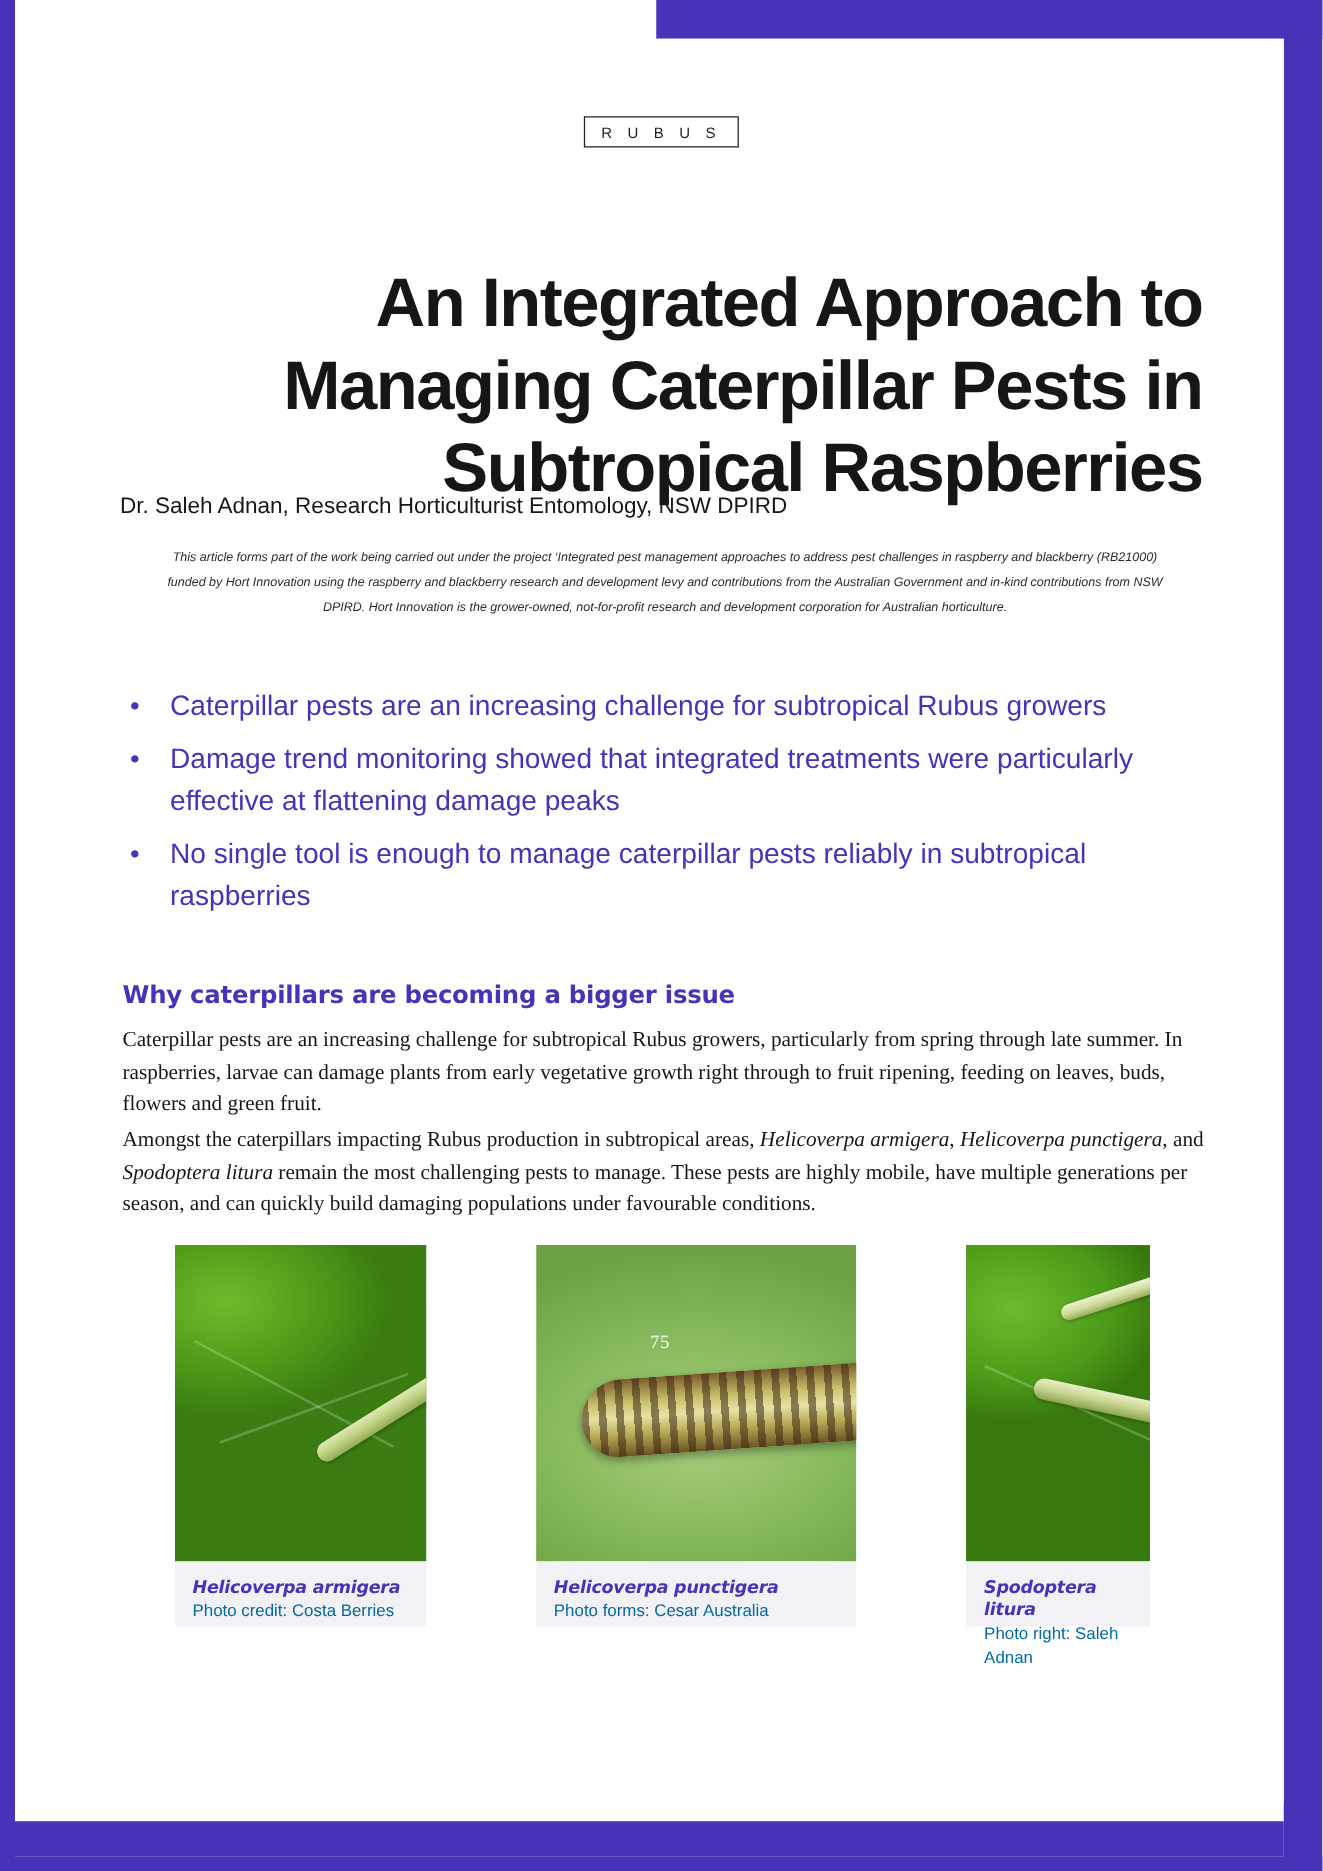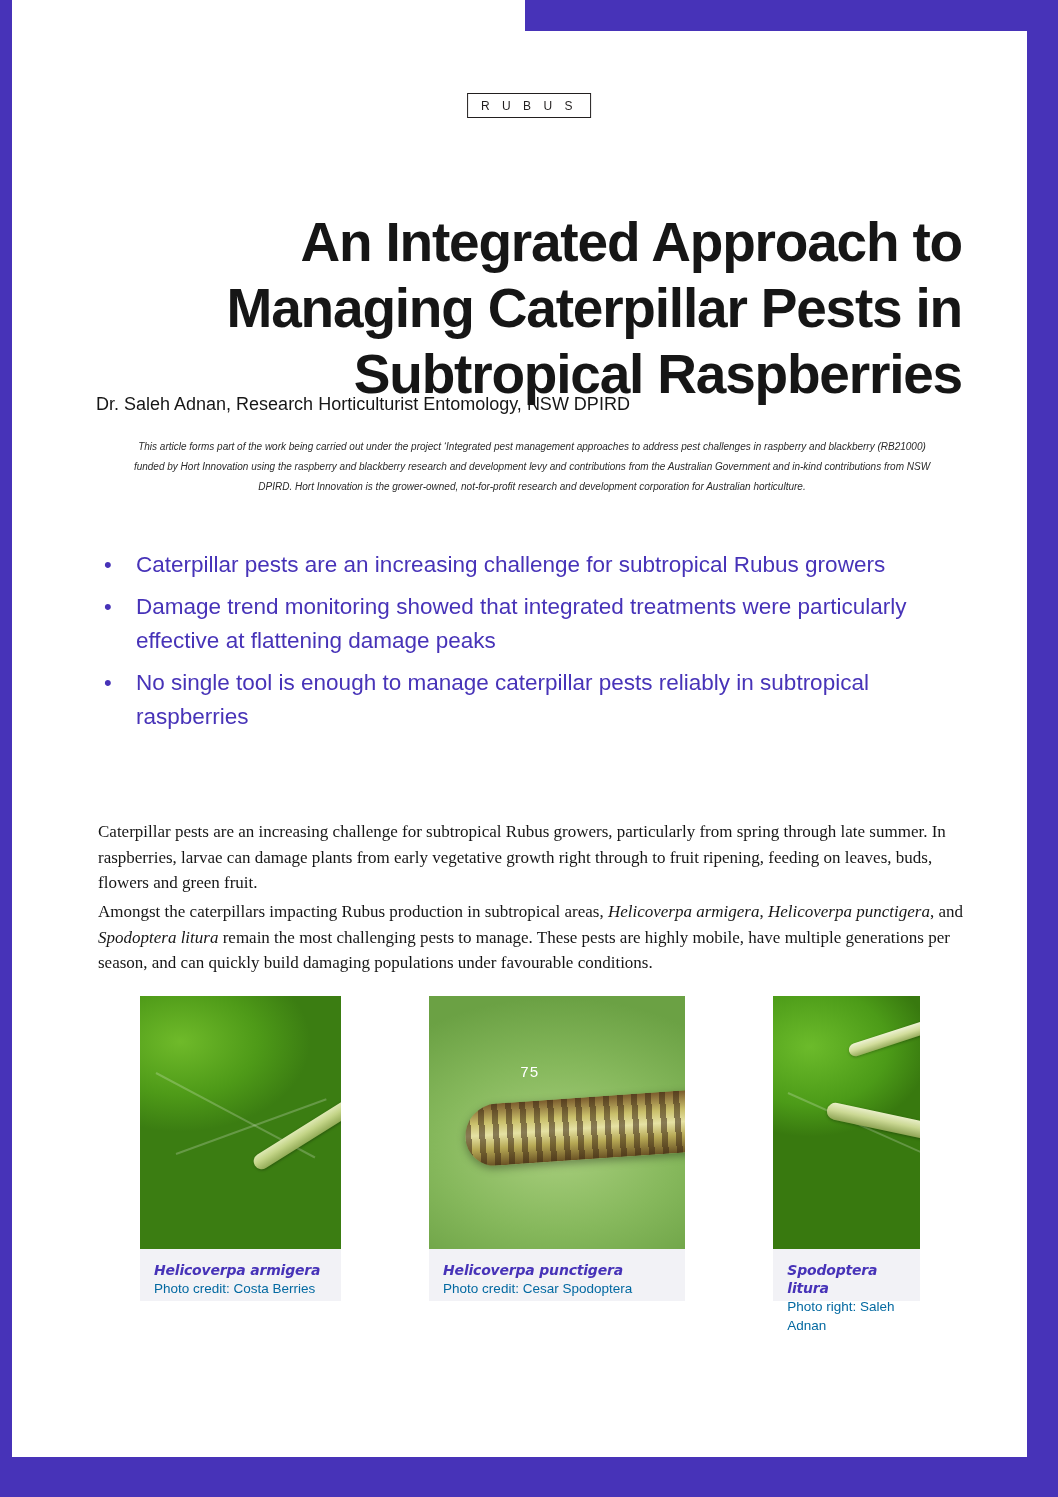--- a/index.html
+++ b/index.html
@@ -72,21 +72,21 @@
   .page-number {
     position: absolute;
     left: 520px;
     bottom: 14px;
     width: 30px;
     height: 24px;
     color: #ffffff;
     font-size: 15px;
     line-height: 24px;
     letter-spacing: 0.5px;
-    font-family: Liberation Mono, monospace;
+    font-family: Liberation Serif, serif;
   }
 
   
   .content {
     position: absolute;
     left: 0;
     top: 0;
     width: 1058px;
     height: 1100px;
   }
@@ -333,20 +333,21 @@
     <div class="keypoint">
       <span class="bullet">•</span>
       <span class="kp-text">Damage trend monitoring showed that integrated treatments were particularly effective at flattening damage peaks</span>
     </div>
     <div class="keypoint">
       <span class="bullet">•</span>
       <span class="kp-text">No single tool is enough to manage caterpillar pests reliably in subtropical raspberries</span>
     </div>
   </div>
 
+  <h2 class="section-head">Why caterpillars are becoming a bigger issue</h2>
 
   <p class="body-para p1">Caterpillar pests are an increasing challenge for subtropical Rubus growers, particularly from spring through late summer. In raspberries, larvae can damage plants from early vegetative growth right through to fruit ripening, feeding on leaves, buds, flowers and green fruit.</p>
 
   <p class="body-para p2">
     <span>Amongst the caterpillars impacting Rubus production in subtropical areas, </span><em>Helicoverpa armigera</em><span>, </span><em>Helicoverpa punctigera</em><span>, and </span><em>Spodoptera litura</em><span> remain the most challenging pests to manage. These pests are highly mobile, have multiple generations per season, and can quickly build damaging populations under favourable conditions.</span>
   </p>
 
   <div class="photo-strip">
 
     <figure class="photo-card w1">
@@ -362,21 +363,21 @@
       </figcaption>
     </figure>
 
     <figure class="photo-card w2">
       <div class="photo-img">
         <div class="leafbg-b"></div>
         <div class="cat-b"></div>
       </div>
       <figcaption class="caption">
         <div class="cap-title">Helicoverpa punctigera</div>
-        <div class="cap-credit">Photo credit: Cesar Spodoptera</div>
+        <div class="cap-credit">Photo forms: Cesar Australia</div>
       </figcaption>
     </figure>
 
     <figure class="photo-card w3">
       <div class="photo-img">
         <div class="leafbg-c"></div>
         <div class="vein" style="left:10%;top:38%;width:150px;height:2px;transform:rotate(24deg);"></div>
         <div class="cat-c1"></div>
         <div class="cat-c2"></div>
       </div>

